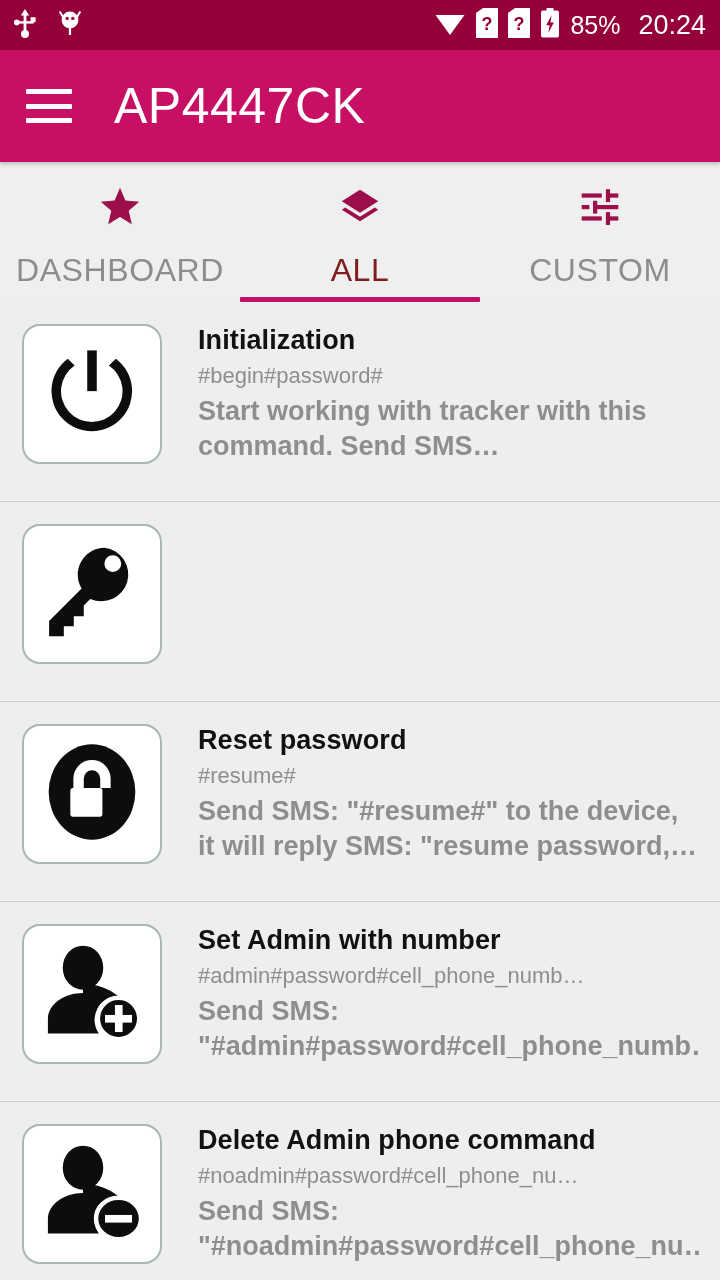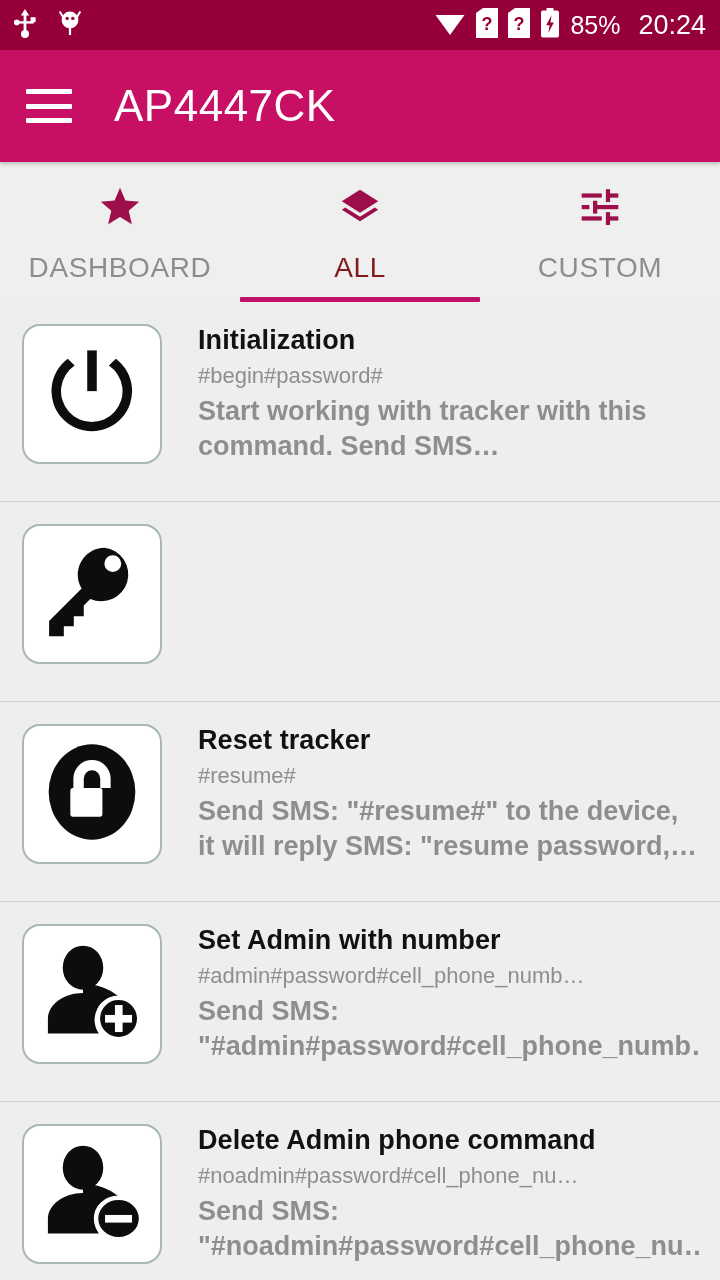--- a/index.html
+++ b/index.html
@@ -26,36 +26,36 @@
   .appbar {
     height:112px; flex:0 0 112px; background:#c71063;
     display:flex; align-items:center; padding:0 26px;
     box-shadow:0 2px 4px rgba(0,0,0,.22);
     position:relative; z-index:5;
   }
   .hamburger { width:46px; height:34px; display:flex; flex-direction:column;
     justify-content:space-between; cursor:pointer; }
   .hamburger span { display:block; height:5px; background:#fff; border-radius:1px; width:100%; }
   .appbar-title {
-    color:#ffffff; font-size:44px; font-weight:400; margin-left:42px;
+    color:#ffffff; font-size:50px; font-weight:400; margin-left:42px;
     letter-spacing:.5px; white-space:nowrap;
   }
 
   
   .tabs {
     flex:0 0 140px; height:140px; background:#efefef;
     display:flex; position:relative;
   }
   .tab {
     flex:1 1 0; display:flex; flex-direction:column; align-items:center;
     justify-content:flex-start; padding-top:22px; position:relative; cursor:pointer;
   }
   .tab-icon { height:46px; display:flex; align-items:center; justify-content:center; }
   .tab-label {
-    margin-top:22px; font-size:28px; letter-spacing:.6px;
+    margin-top:22px; font-size:32px; letter-spacing:.6px;
     color:#8d8d8d; font-weight:400; text-transform:uppercase;
   }
   .tab.active .tab-label { color:#7f1d1d; }
   .tab-underline {
     position:absolute; bottom:0; left:50%; transform:translateX(-50%);
     width:240px; height:5px; background:#c01269; border-radius:1px;
   }
 
   
   .list { flex:1 1 auto; background:#eeeeee; overflow:hidden; }
@@ -229,21 +229,21 @@
       <div class="tile">
         <span>
           <svg width="104" height="104" viewBox="0 0 24 24">
             <ellipse cx="12" cy="12" rx="10" ry="11" fill="#0d0d0d"></ellipse>
             <path d="M12 4.6a4.3 4.3 0 0 0-4.3 4.3v2.2h2.4V8.9a1.9 1.9 0 1 1 3.8 0v2.2h2.4V8.9A4.3 4.3 0 0 0 12 4.6z" fill="#ffffff"></path>
             <rect x="7" y="11.1" width="7.4" height="6.6" rx="0.6" fill="#ffffff"></rect>
           </svg>
         </span>
       </div>
       <div class="rowtext">
-        <div class="row-title">Reset tracker</div>
+        <div class="row-title">Reset password</div>
         <div class="row-cmd">#resume#</div>
         <div class="row-desc">Send SMS: "#resume#" to the device, it will reply SMS: "resume password,…</div>
       </div>
     </div>
 
     <div class="row">
       <div class="tile">
         <span>
           <svg width="108" height="108" viewBox="0 0 24 24">
             <ellipse cx="10" cy="6.6" rx="4.5" ry="4.9" fill="#0d0d0d"></ellipse>

